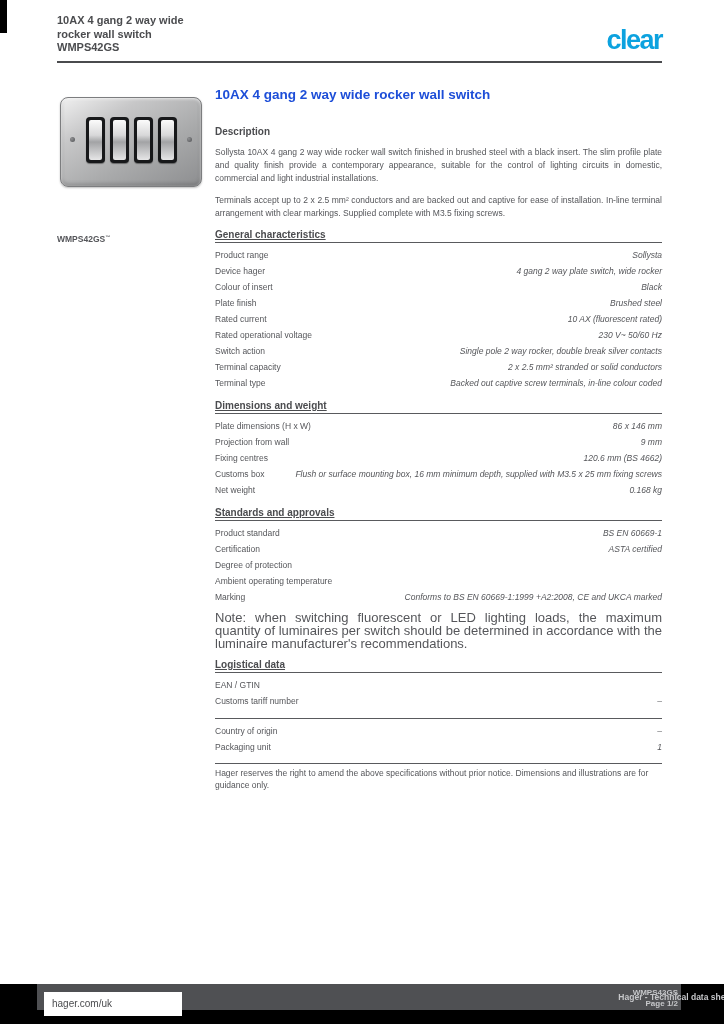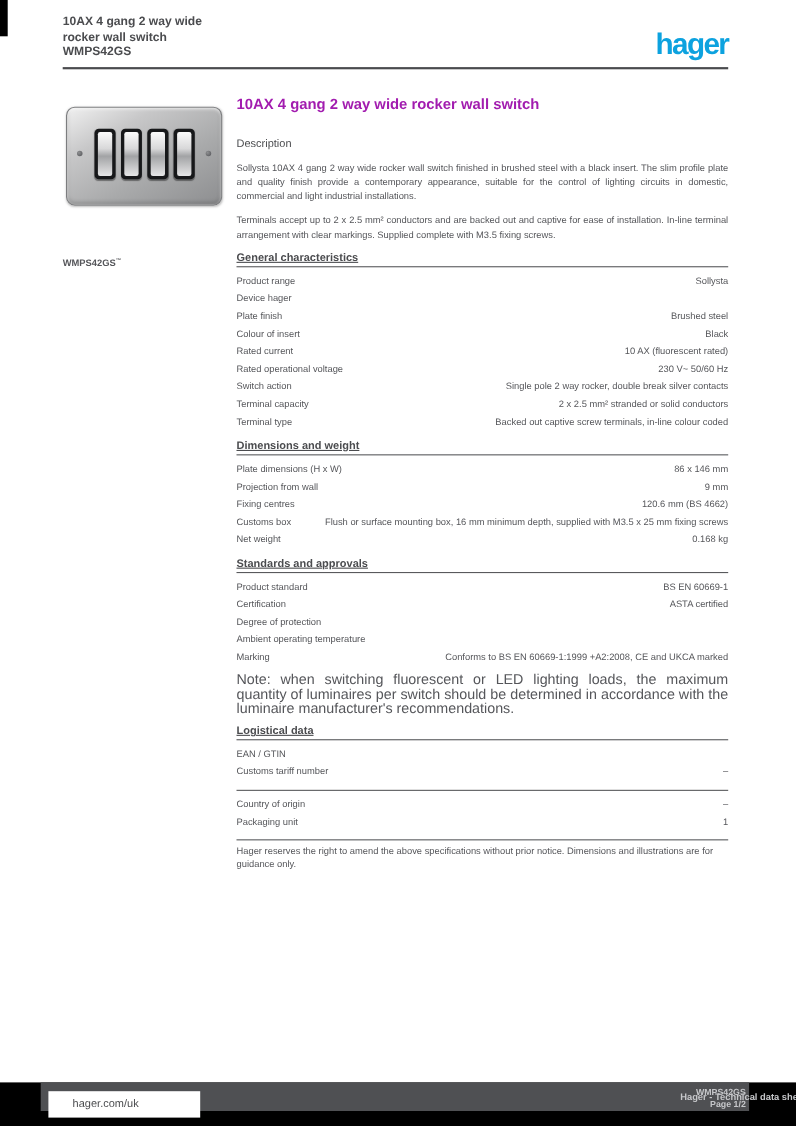--- a/index.html
+++ b/index.html
@@ -29,38 +29,38 @@
   .rockers{position:absolute;left:0;right:0;top:19px;display:flex;justify-content:center;gap:5px;}
   .rocker-frame{width:19px;height:46px;background:#17181a;border-radius:4px;
     padding:3px;box-sizing:border-box;box-shadow:0 1px 1px rgba(0,0,0,.4);}
   .rocker{width:100%;height:100%;border-radius:2px;
     background:linear-gradient(180deg,#fbfbfb 0%,#d8d8d9 38%,#a2a3a5 55%,#e6e6e7 100%);}
   
   .side-ref{position:absolute;left:57px;top:234px;font-size:8.5px;color:#55565a;font-weight:bold;}
   .side-ref sup{font-size:5px;vertical-align:top;}
   
   .main{position:absolute;left:215px;top:87px;width:447px;}
-  .title{font-size:13.5px;font-weight:bold;color:#a21caf;margin:0;line-height:16px;}
-  .desc-head{font-size:10px;font-weight:normal;color:#4b4c4f;margin:23px 0 0 0;}
+  .title{font-size:13.5px;font-weight:bold;color:#1d4ed8;margin:0;line-height:16px;}
+  .desc-head{font-size:10px;font-weight:bold;color:#4b4c4f;margin:23px 0 0 0;}
   .para{font-size:8.5px;line-height:13px;text-align:justify;margin:9px 0 0 0;color:#55565a;}
   .section{margin-top:9px;}
   .sec-head{font-size:10px;font-weight:bold;color:#4b4c4f;margin:0 0 2px 0;text-decoration:underline;}
   .sec-rule{border:none;border-top:1px solid #595a5d;margin:2px 0 4px 0;}
   .row{display:flex;gap:14px;font-size:8.5px;line-height:12px;padding:2px 0;}
   .row .lbl{flex:0 0 auto;max-width:165px;}
-  .row .val{flex:1 1 auto;text-align:right;max-width:100%;}
+  .row .val{flex:1 1 auto;text-align:right;max-width:100%;font-style:italic;}
   .note{font-size:13px;line-height:13px;text-align:justify;margin:6px 0 0 0;color:#55565a;}
   .footnote-rule{border:none;border-top:1px solid #595a5d;margin:8px 0 3px 0;}
   .footnote{font-size:8.5px;line-height:12px;margin:0;color:#55565a;}
   
   .footer-black{position:absolute;left:0;top:984px;width:724px;height:40px;background:#000;}
   .footer-bar{position:absolute;left:37px;top:984px;width:644px;height:26px;background:#4f5053;}
   .footer-site{
     position:absolute;left:44px;top:992px;width:138px;height:24px;background:#ffffff;
-    font-size:10px;color:#4b4c4f;line-height:24px;padding-left:22px;box-sizing:border-box;
+    font-size:10px;color:#4b4c4f;line-height:24px;padding-left:8px;box-sizing:border-box;
   }
   .footer-center{
     position:absolute;left:37px;top:989px;width:696px;text-align:right;
     font-size:8.5px;color:#c6c7ca;line-height:16px;font-weight:bold;
   }
   .footer-right{
     position:absolute;right:46px;top:987px;width:90px;text-align:right;
     font-size:8px;color:#c6c7ca;line-height:11px;font-weight:bold;
   }
 </style>
@@ -68,21 +68,21 @@
 <body>
 
 <div class="corner-mark"></div>
 
 <div class="hdr">
   <div class="t">10AX 4 gang 2 way wide</div>
   <div class="t">rocker wall switch</div>
   <div class="t">WMPS42GS</div>
 </div>
 <div class="hdr-rule"></div>
-<div class="logo">hager</div>
+<div class="logo">clear</div>
 
 <div class="plate">
   <span class="screw l"></span>
   <span class="screw r"></span>
   <div class="rockers" id="rockers">
       <div class="rocker-frame">
         <div class="rocker"></div>
       </div>
       <div class="rocker-frame">
         <div class="rocker"></div>
@@ -108,28 +108,29 @@
   <div id="sections">
       <div class="section">
         <div class="sec-head">General characteristics</div>
         <hr class="sec-rule">
         <div class="row">
           <span class="lbl">Product range</span>
           <span class="val">Sollysta</span>
         </div>
         <div class="row">
           <span class="lbl">Device hager</span>
+          <span class="val">4 gang 2 way plate switch, wide rocker</span>
+        </div>
+        <div class="row">
+          <span class="lbl">Colour of insert</span>
+          <span class="val">Black</span>
         </div>
         <div class="row">
           <span class="lbl">Plate finish</span>
           <span class="val">Brushed steel</span>
-        </div>
-        <div class="row">
-          <span class="lbl">Colour of insert</span>
-          <span class="val">Black</span>
         </div>
         <div class="row">
           <span class="lbl">Rated current</span>
           <span class="val">10 AX (fluorescent rated)</span>
         </div>
         <div class="row">
           <span class="lbl">Rated operational voltage</span>
           <span class="val">230 V~ 50/60 Hz</span>
         </div>
         <div class="row">

